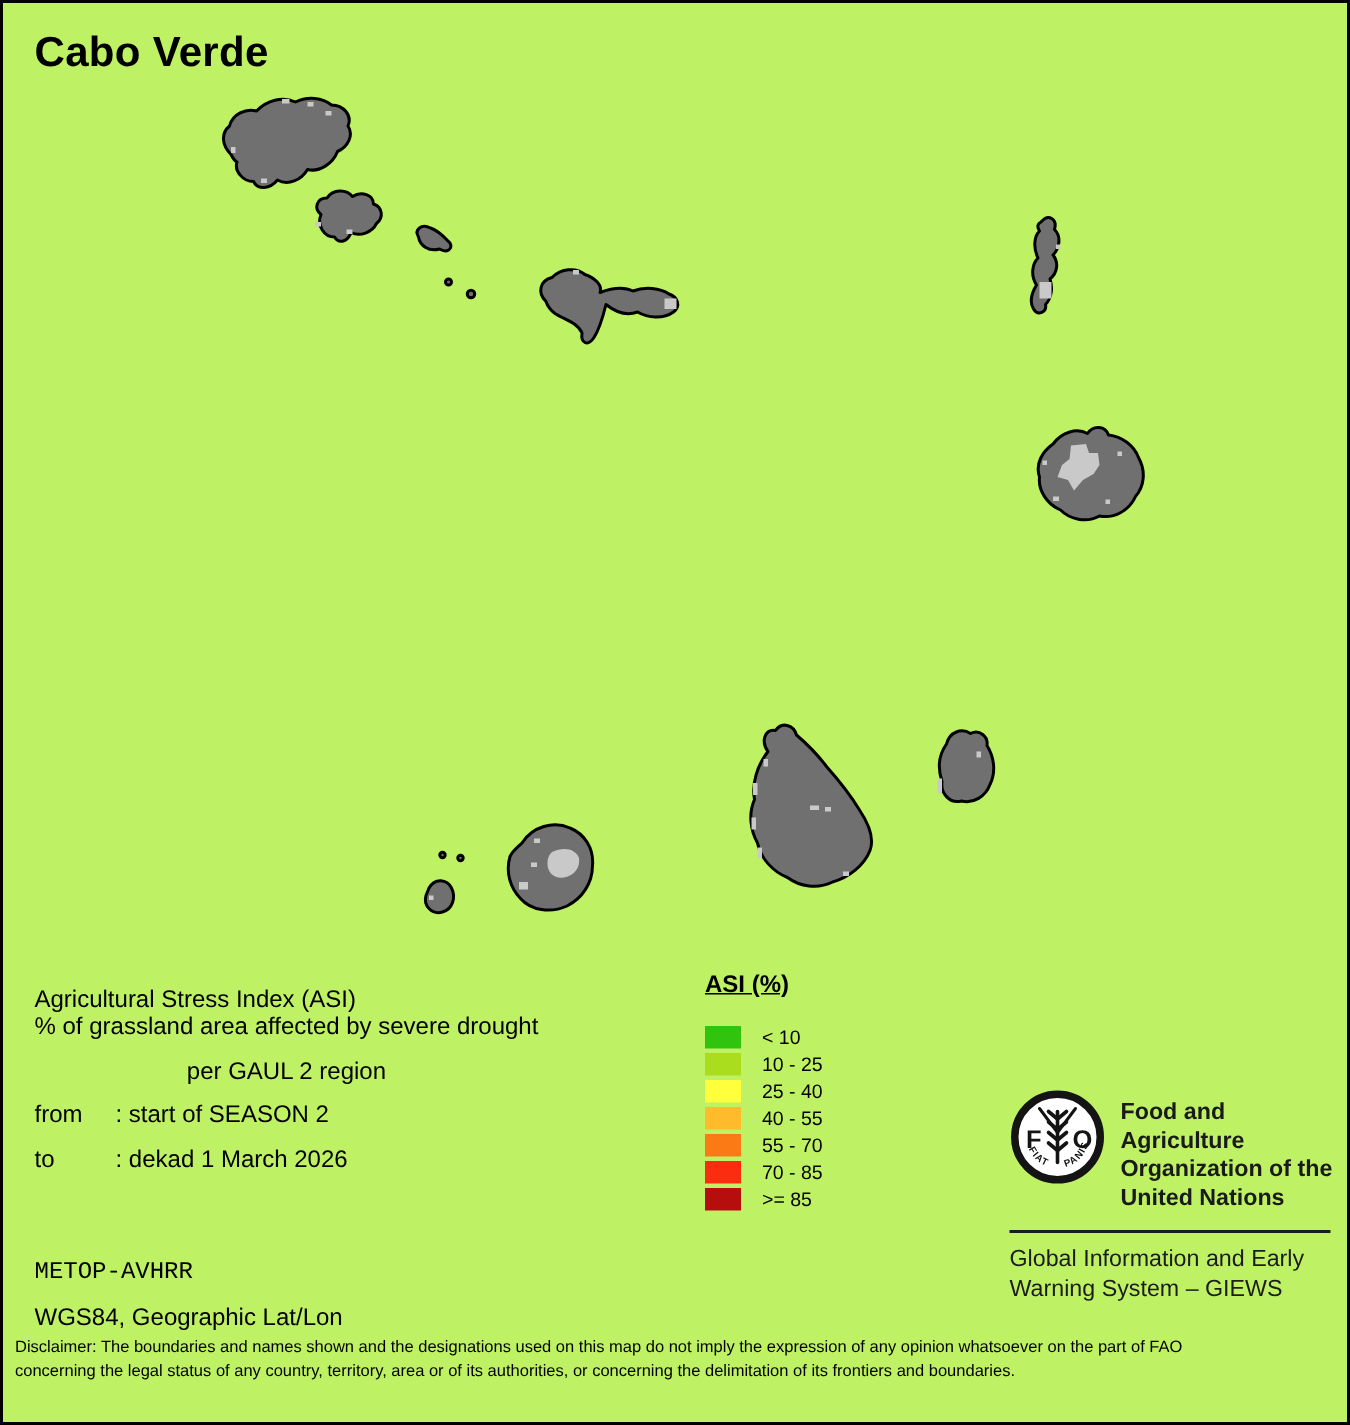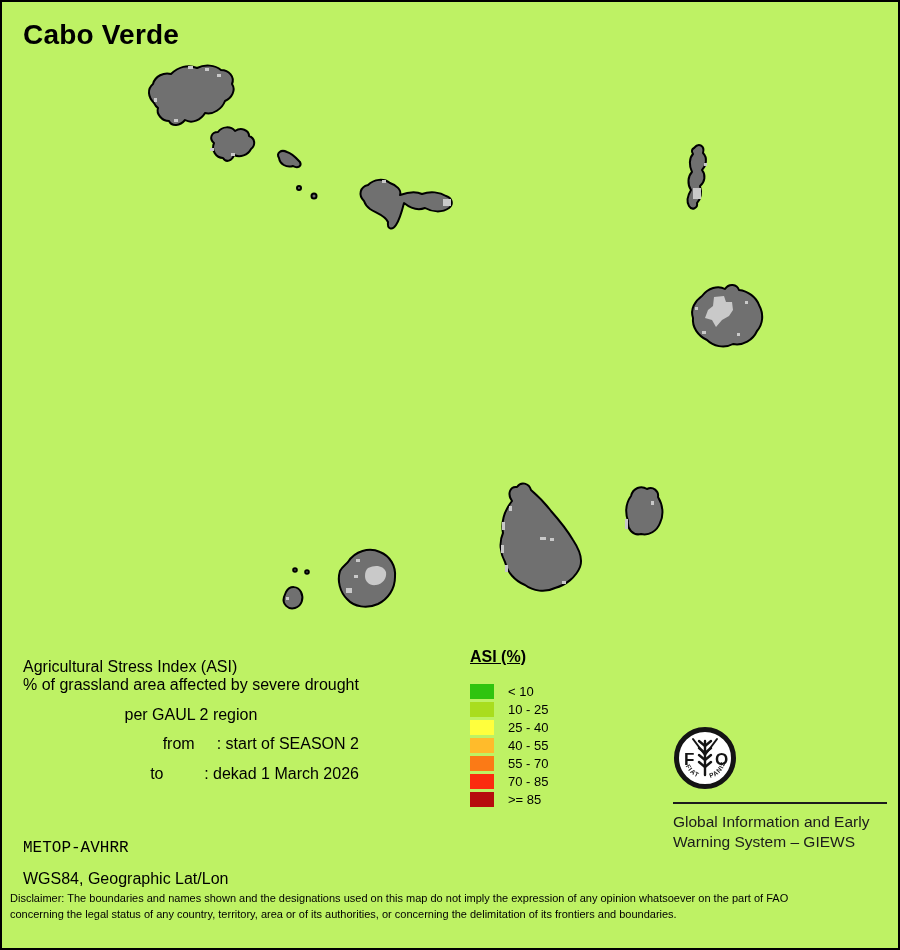--- a/index.html
+++ b/index.html
@@ -11,21 +11,21 @@
   }
   .page-title {
     position:absolute; left:21px; top:17px; margin:0;
     font-size:28px; font-weight:bold; letter-spacing:0.2px;
   }
   .map-svg { position:absolute; left:0; top:0; }
 
   .info { position:absolute; left:21px; top:656px; font-size:16px; }
   .info .heading { font-weight:normal; line-height:18px; }
   .info .line { line-height:17px; margin-bottom:12.5px;text-align:center; }
-  .kv { display:flex; line-height:17px; margin-bottom:12.5px;justify-content:flex-end; }
+  .kv { display:flex; line-height:17px; margin-bottom:12.5px; }
   .kv .k { width:54px; flex:none; }
 
   .sensor { position:absolute; left:21px; top:837px; font-size:16px;font-family:Liberation Mono, monospace; }
   .proj   { position:absolute; left:21px; top:868px; font-size:16px; }
 
   .asi-legend { position:absolute; left:468px; top:646px; }
   .asi-title { font-size:16px; font-weight:bold; text-decoration:underline; margin-bottom:15px; }
   .legend-row { display:flex; align-items:flex-end; height:18px; }
   .swatch { width:24px; height:15px; flex:none; }
   .legend-label { margin-left:14px; font-size:13px; white-space:nowrap; }
@@ -200,20 +200,23 @@
         <defs>
           <path id="mottoArc" d="M 12,38 A 21,21 0 0 0 52,38" fill="none"></path>
         </defs>
         <text font-size="6.5" font-weight="bold" fill="#141414" letter-spacing="0.8">
           <textPath href="#mottoArc" startOffset="4%">FIAT</textPath>
         </text>
         <text font-size="6.5" font-weight="bold" fill="#141414" letter-spacing="0.8">
           <textPath href="#mottoArc" startOffset="60%">PANIS</textPath>
         </text>
       </svg>
+      <div class="fao-name">Food and Agriculture
+Organization of the
+United Nations</div>
     </div>
     <hr class="fao-divider">
     <div class="fao-giews">Global Information and Early
 Warning System – GIEWS</div>
   </div>
 
   <div class="disclaimer">Disclaimer: The boundaries and names shown and the designations used on this map do not imply the expression of any opinion whatsoever on the part of FAO
 concerning the legal status of any country, territory, area or of its authorities, or concerning the delimitation of its frontiers and boundaries.</div>
 
 </div>

